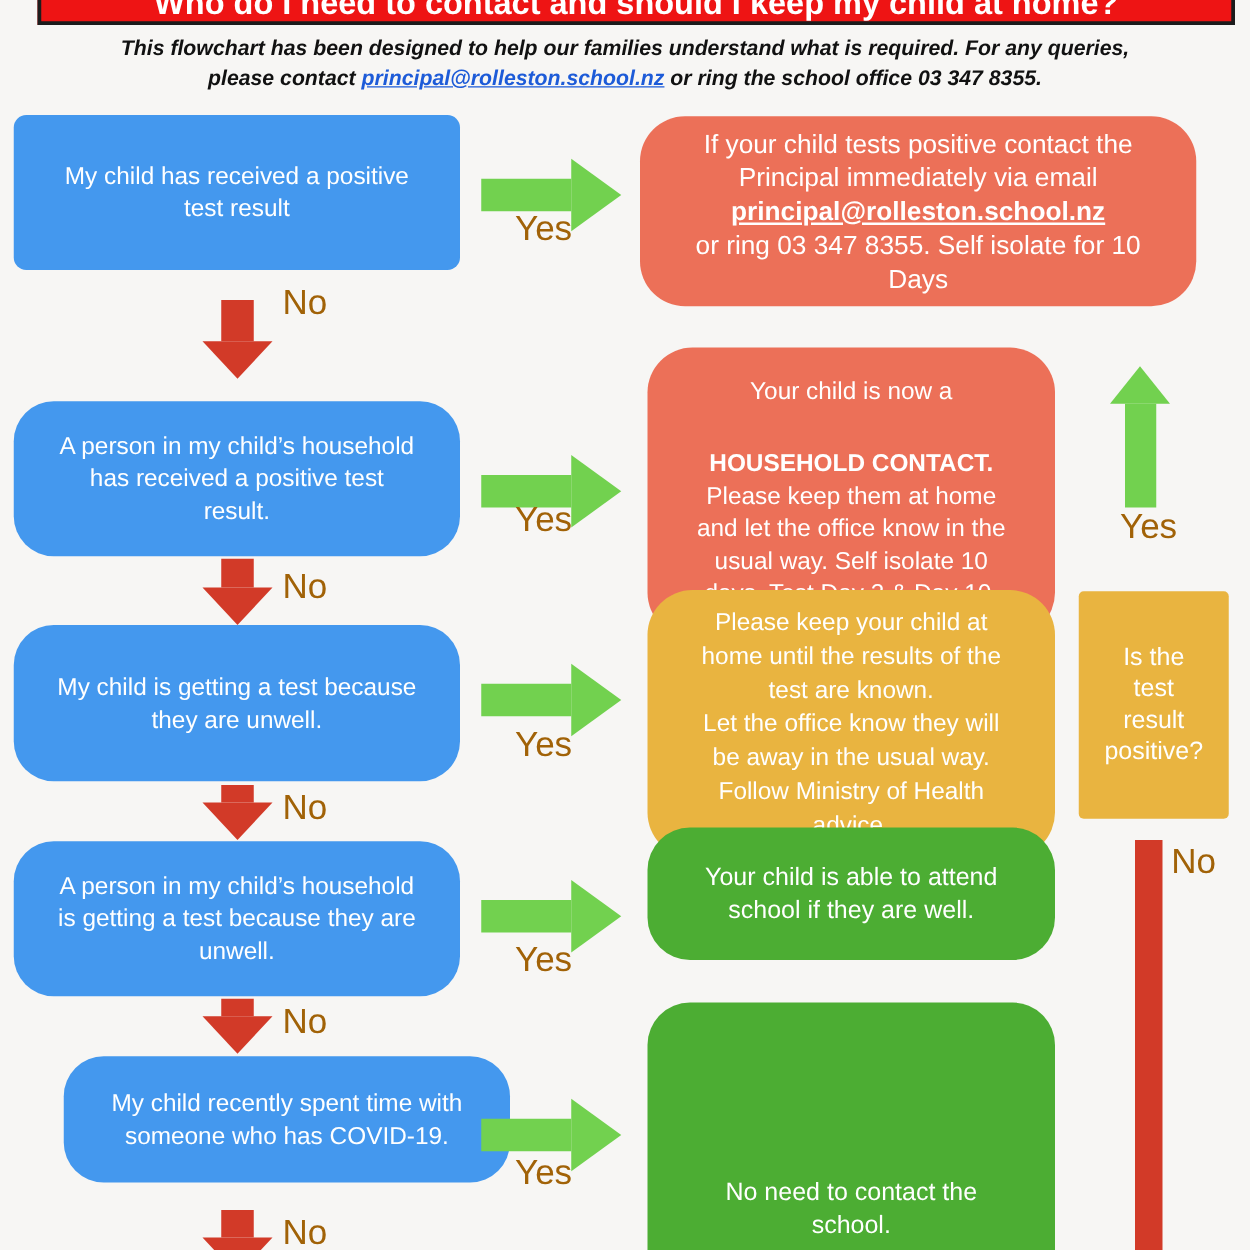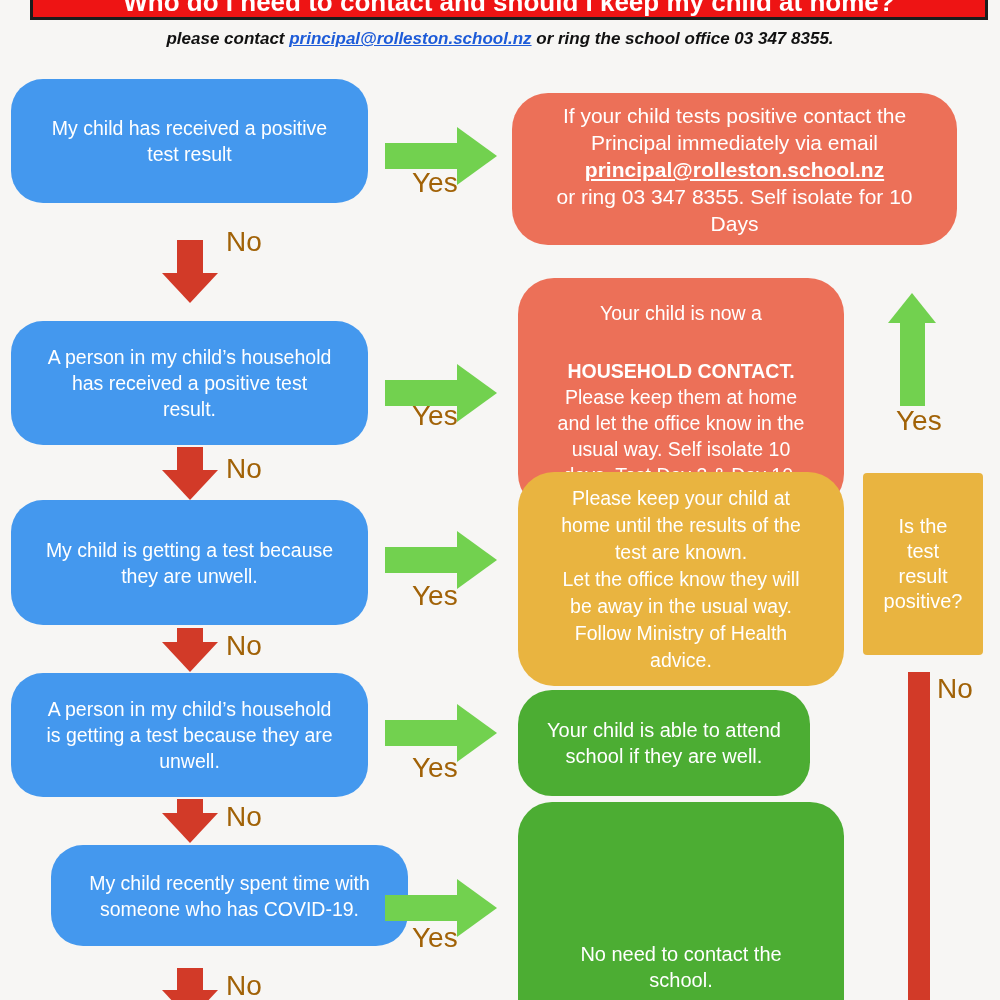--- a/index.html
+++ b/index.html
@@ -82,24 +82,25 @@
   .blk { display:block; }
 </style>
 </head>
 <body>
 
 <div class="abs banner">
   <div class="banner-title">Who do I need to contact and should I keep my child at home?</div>
 </div>
 
 <div class="abs intro">
+  <div>This flowchart has been designed to help our families understand what is required.  For any queries,</div>
   <div><span>please contact </span><a href="#">principal@rolleston.school.nz</a><span> or ring the school office 03 347 8355.</span></div>
 </div>
 
-<div class="abs box qbox" style="top:79px;height:124px;">
+<div class="abs box qbox" style="top:92px;height:124px;border-radius:10px;">
   <span class="pre">My child has received a positive
 test result</span>
 </div>
 <div class="abs box qbox" style="top:321px;height:124px;">
   <span class="pre">A person in my child’s household
 has received a positive test
 result.</span>
 </div>
 <div class="abs box qbox" style="top:500px;height:125px;">
   <span class="pre">My child is getting a test because
@@ -193,21 +194,21 @@
 <div class="abs box yellowbox" style="left:518px;top:472px;width:326px;height:214px;font-size:19.5px;line-height:27px;padding:0 24px;">
   <span class="pre">Please keep your child at
 home  until the results of the
 test are known.
 Let the office know they will
 be away in the usual way.
 Follow Ministry of Health
 advice.</span>
 </div>
 
-<div class="abs box greenbox" style="left:518px;top:690px;width:292px;height:106px;font-size:20px;line-height:26px;">
+<div class="abs box greenbox" style="left:518px;top:662px;width:326px;height:106px;font-size:20px;line-height:26px;">
   <span class="pre">Your child is able to attend
 school if they are well.</span>
 </div>
 
 <div class="abs box greenbox" style="left:518px;top:802px;width:326px;height:330px;font-size:20px;line-height:26px;">
   <span class="pre">No need to contact the
 school.</span>
 </div>
 
 <div class="abs arrow-up" style="left:888px;top:293px;">

